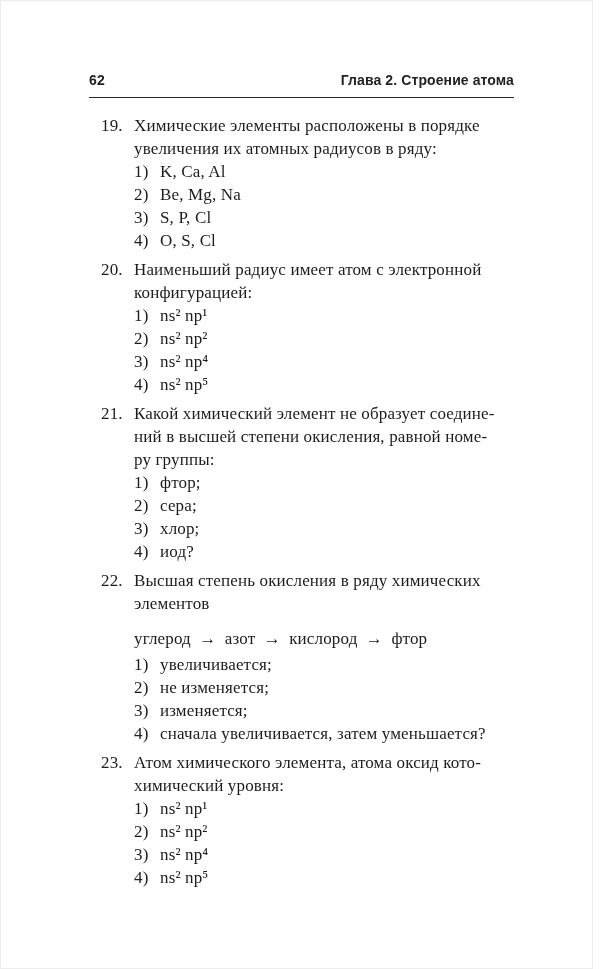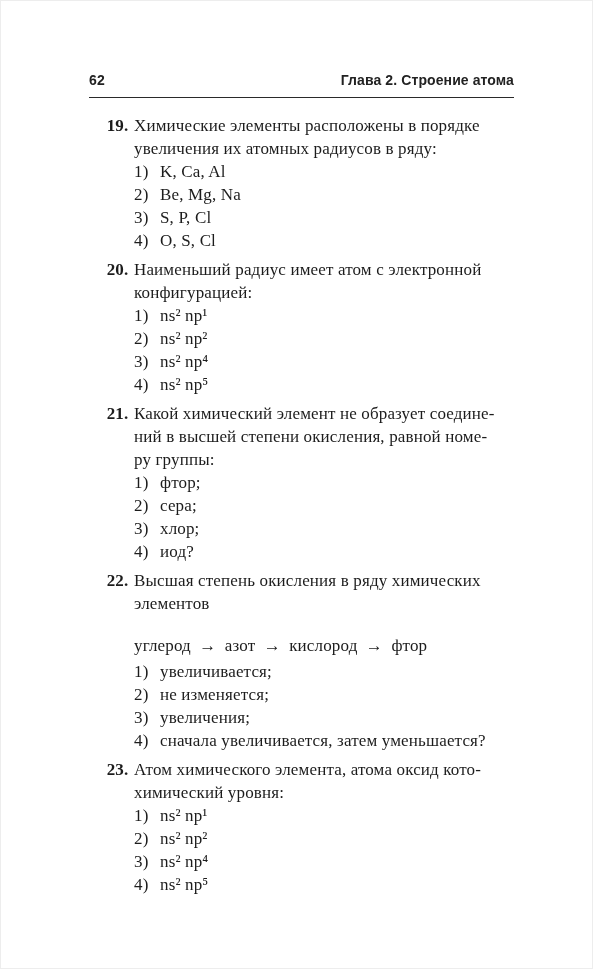--- a/index.html
+++ b/index.html
@@ -49,30 +49,29 @@
     font-size: 17px;
     line-height: 23px;
     letter-spacing: 0.15px;
   }
   .question {
     display: grid;
     grid-template-columns: 33px 1fr;
     margin-bottom: 6px;
   }
   .q-num {
-    font-weight: 700;
+    font-weight: 400;
     white-space: nowrap;
-    text-align: center;
   }
   .q-body { min-width: 0; }
   .q-line { white-space: nowrap; }
   .q-formula {
     white-space: nowrap;
     word-spacing: 4px;
-    margin-top: 19px;
+    margin-top: 12px;
     margin-bottom: 3px;
   }
   .opt {
     display: flex;
     align-items: baseline;
   }
   .opt-marker {
     flex: 0 0 26px;
     white-space: nowrap;
   }
@@ -188,21 +187,21 @@
             <div class="opt">
               <span class="opt-marker">1)</span>
               <span class="opt-label">увеличивается;</span>
             </div>
             <div class="opt">
               <span class="opt-marker">2)</span>
               <span class="opt-label">не изменяется;</span>
             </div>
             <div class="opt">
               <span class="opt-marker">3)</span>
-              <span class="opt-label">увеличения;</span>
+              <span class="opt-label">изменяется;</span>
             </div>
             <div class="opt">
               <span class="opt-marker">4)</span>
               <span class="opt-label">сначала увеличивается, затем уменьшается?</span>
             </div>
           </div>
     </div>
   </section>
 
   <section class="question">

